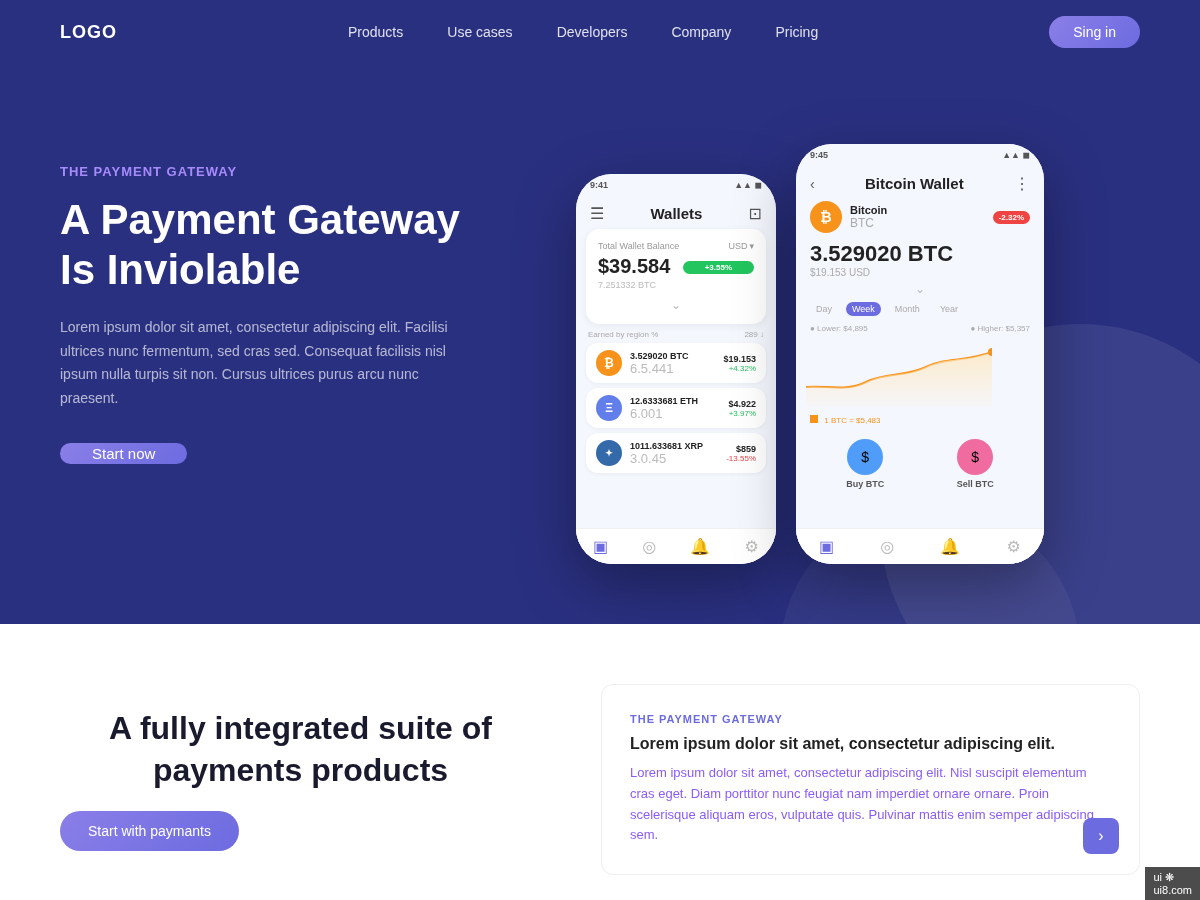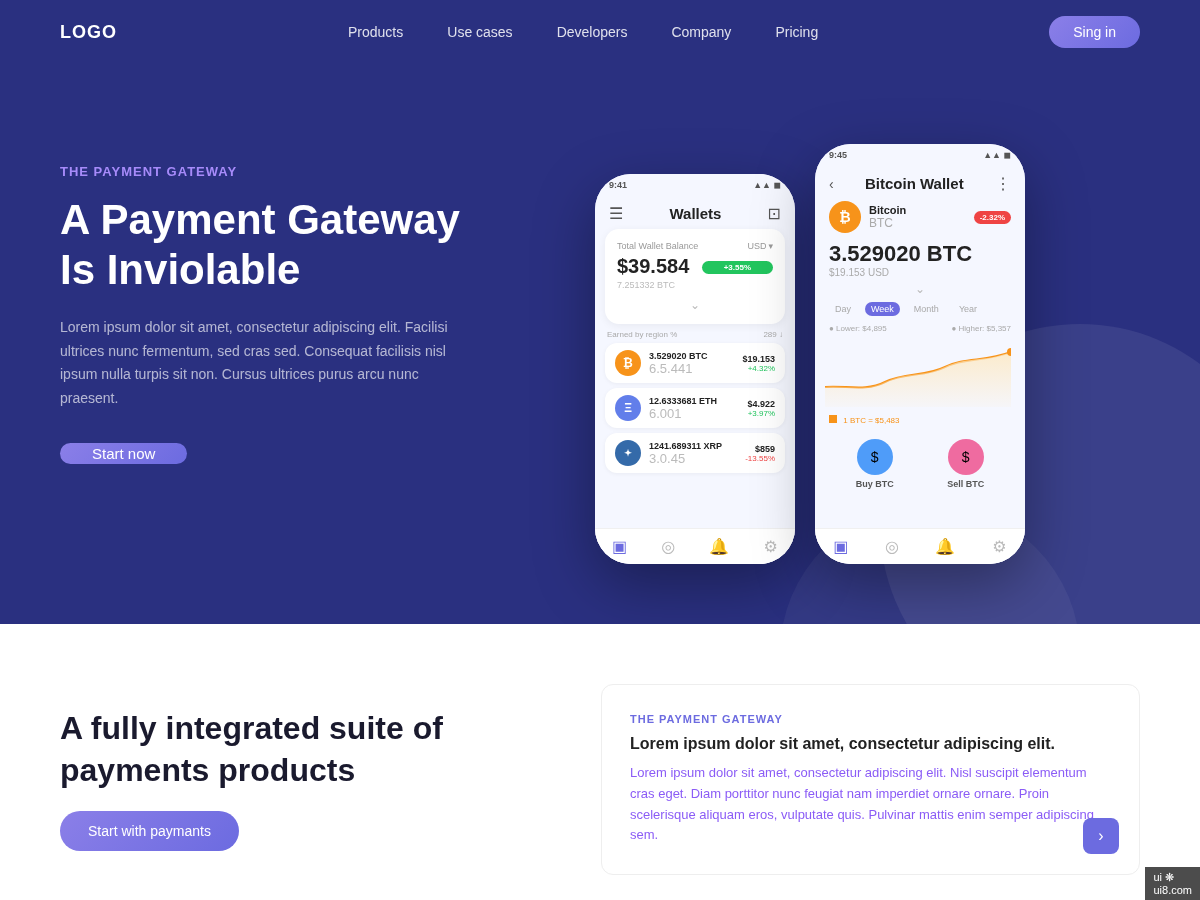--- a/index.html
+++ b/index.html
@@ -21,21 +21,21 @@
     .hero-title { color: #fff; font-size: 42px; font-weight: 700; line-height: 1.2; margin-bottom: 20px; }
     .hero-desc { color: rgba(255,255,255,0.65); font-size: 14px; line-height: 1.7; margin-bottom: 32px; }
     .start-btn { background: linear-gradient(135deg, #8b7fe8, #6c6be0); color: #fff; border: none; border-radius: 24px; padding: 2px 32px; font-size: 15px; cursor: pointer; }
 
     
     .phones-container { flex: 1; display: flex; justify-content: center; align-items: flex-end; gap: 20px; position: relative; padding-top: 20px; }
 
     
     .phone { background: #f5f7ff; border-radius: 36px; box-shadow: 0 20px 60px rgba(0,0,0,0.35); overflow: hidden; position: relative; }
     .phone-left { width: 200px; height: 390px; margin-bottom: 0; }
-    .phone-right { width: 210px; height: 420px; }
+    .phone-right { width: 248px; height: 420px; }
     .phone-notch { background: #f5f7ff; height: 22px; display: flex; align-items: center; justify-content: space-between; padding: 4px 14px; font-size: 9px; color: #555; }
     .phone-time { font-weight: 600; }
     .phone-icons { display: flex; gap: 3px; align-items: center; }
     .phone-inner { background: #f5f7ff; height: calc(100% - 22px); overflow: hidden; }
 
     
     .wallets-header { display: flex; align-items: center; justify-content: space-between; padding: 8px 14px 6px; }
     .wallets-title { font-size: 15px; font-weight: 700; color: #222; }
     .hamburger-icon, .scan-icon { font-size: 16px; color: #555; cursor: pointer; }
     .balance-card { background: #fff; border-radius: 14px; margin: 0 10px; padding: 12px; box-shadow: 0 2px 8px rgba(0,0,0,0.06); }
@@ -90,21 +90,21 @@
     .action-buttons { display: flex; justify-content: space-around; padding: 8px 14px; }
     .action-btn { display: flex; flex-direction: column; align-items: center; gap: 4px; }
     .action-circle { width: 36px; height: 36px; border-radius: 50%; display: flex; align-items: center; justify-content: center; font-size: 14px; }
     .action-circle-buy { background: #4f9cf9; }
     .action-circle-sell { background: #ef6ba0; }
     .action-label { font-size: 9px; color: #555; font-weight: 600; }
 
     
     .section2 { background: #fff; padding: 60px 60px; display: flex; align-items: center; gap: 60px; }
     .section2-left { flex: 1; }
-    .section2-title { font-size: 32px; font-weight: 700; color: #1a1a2e; line-height: 1.3; margin-bottom: 20px; }
+    .section2-title { font-size: 32px; font-weight: 700; color: #1a1a2e; line-height: 1.3; margin-bottom: 20px; text-align: center; }
     .start-payments-btn { background: linear-gradient(135deg, #8b7fe8, #6c6be0); color: #fff; border: none; border-radius: 24px; padding: 12px 28px; font-size: 14px; cursor: pointer; }
     .section2-right { flex: 1; border: 1px solid #eee; border-radius: 12px; padding: 28px; position: relative; }
     .section2-label { color: #6c6be0; font-size: 11px; font-weight: 700; letter-spacing: 1px; margin-bottom: 10px; }
     .section2-desc-title { font-size: 16px; font-weight: 700; color: #222; margin-bottom: 10px; }
     .section2-desc { font-size: 13px; color: #8b5cf6; line-height: 1.6; }
     .arrow-btn { position: absolute; right: 20px; bottom: 20px; width: 36px; height: 36px; background: #6c6be0; border-radius: 8px; display: flex; align-items: center; justify-content: center; color: #fff; font-size: 16px; cursor: pointer; }
     .watermark { position: fixed; bottom: 0; right: 0; background: rgba(0,0,0,0.7); color: #fff; font-size: 11px; padding: 4px 8px; z-index: 999; }
   </style>
 </head>
 <body>
@@ -180,21 +180,21 @@
             <div class="coin-units">6.001</div>
           </div>
           <div class="coin-value">
             <div class="coin-usd">$4.922</div>
             <div class="coin-change-pos">+3.97%</div>
           </div>
         </div>
         <div class="coin-item">
           <div class="coin-icon" style="background:#346aa9;font-size:9px;">✦</div>
           <div class="coin-info">
-            <div class="coin-amount">1241.689311 XRP</div>
+            <div class="coin-amount">1011.633681 XRP</div>
             <div class="coin-units">3.0.45</div>
           </div>
           <div class="coin-value">
             <div class="coin-usd">$859</div>
             <div class="coin-change-neg">-13.55%</div>
           </div>
         </div>
         <div class="bottom-nav">
           <span class="bottom-nav-item active">▣</span>
           <span class="bottom-nav-item">◎</span>

